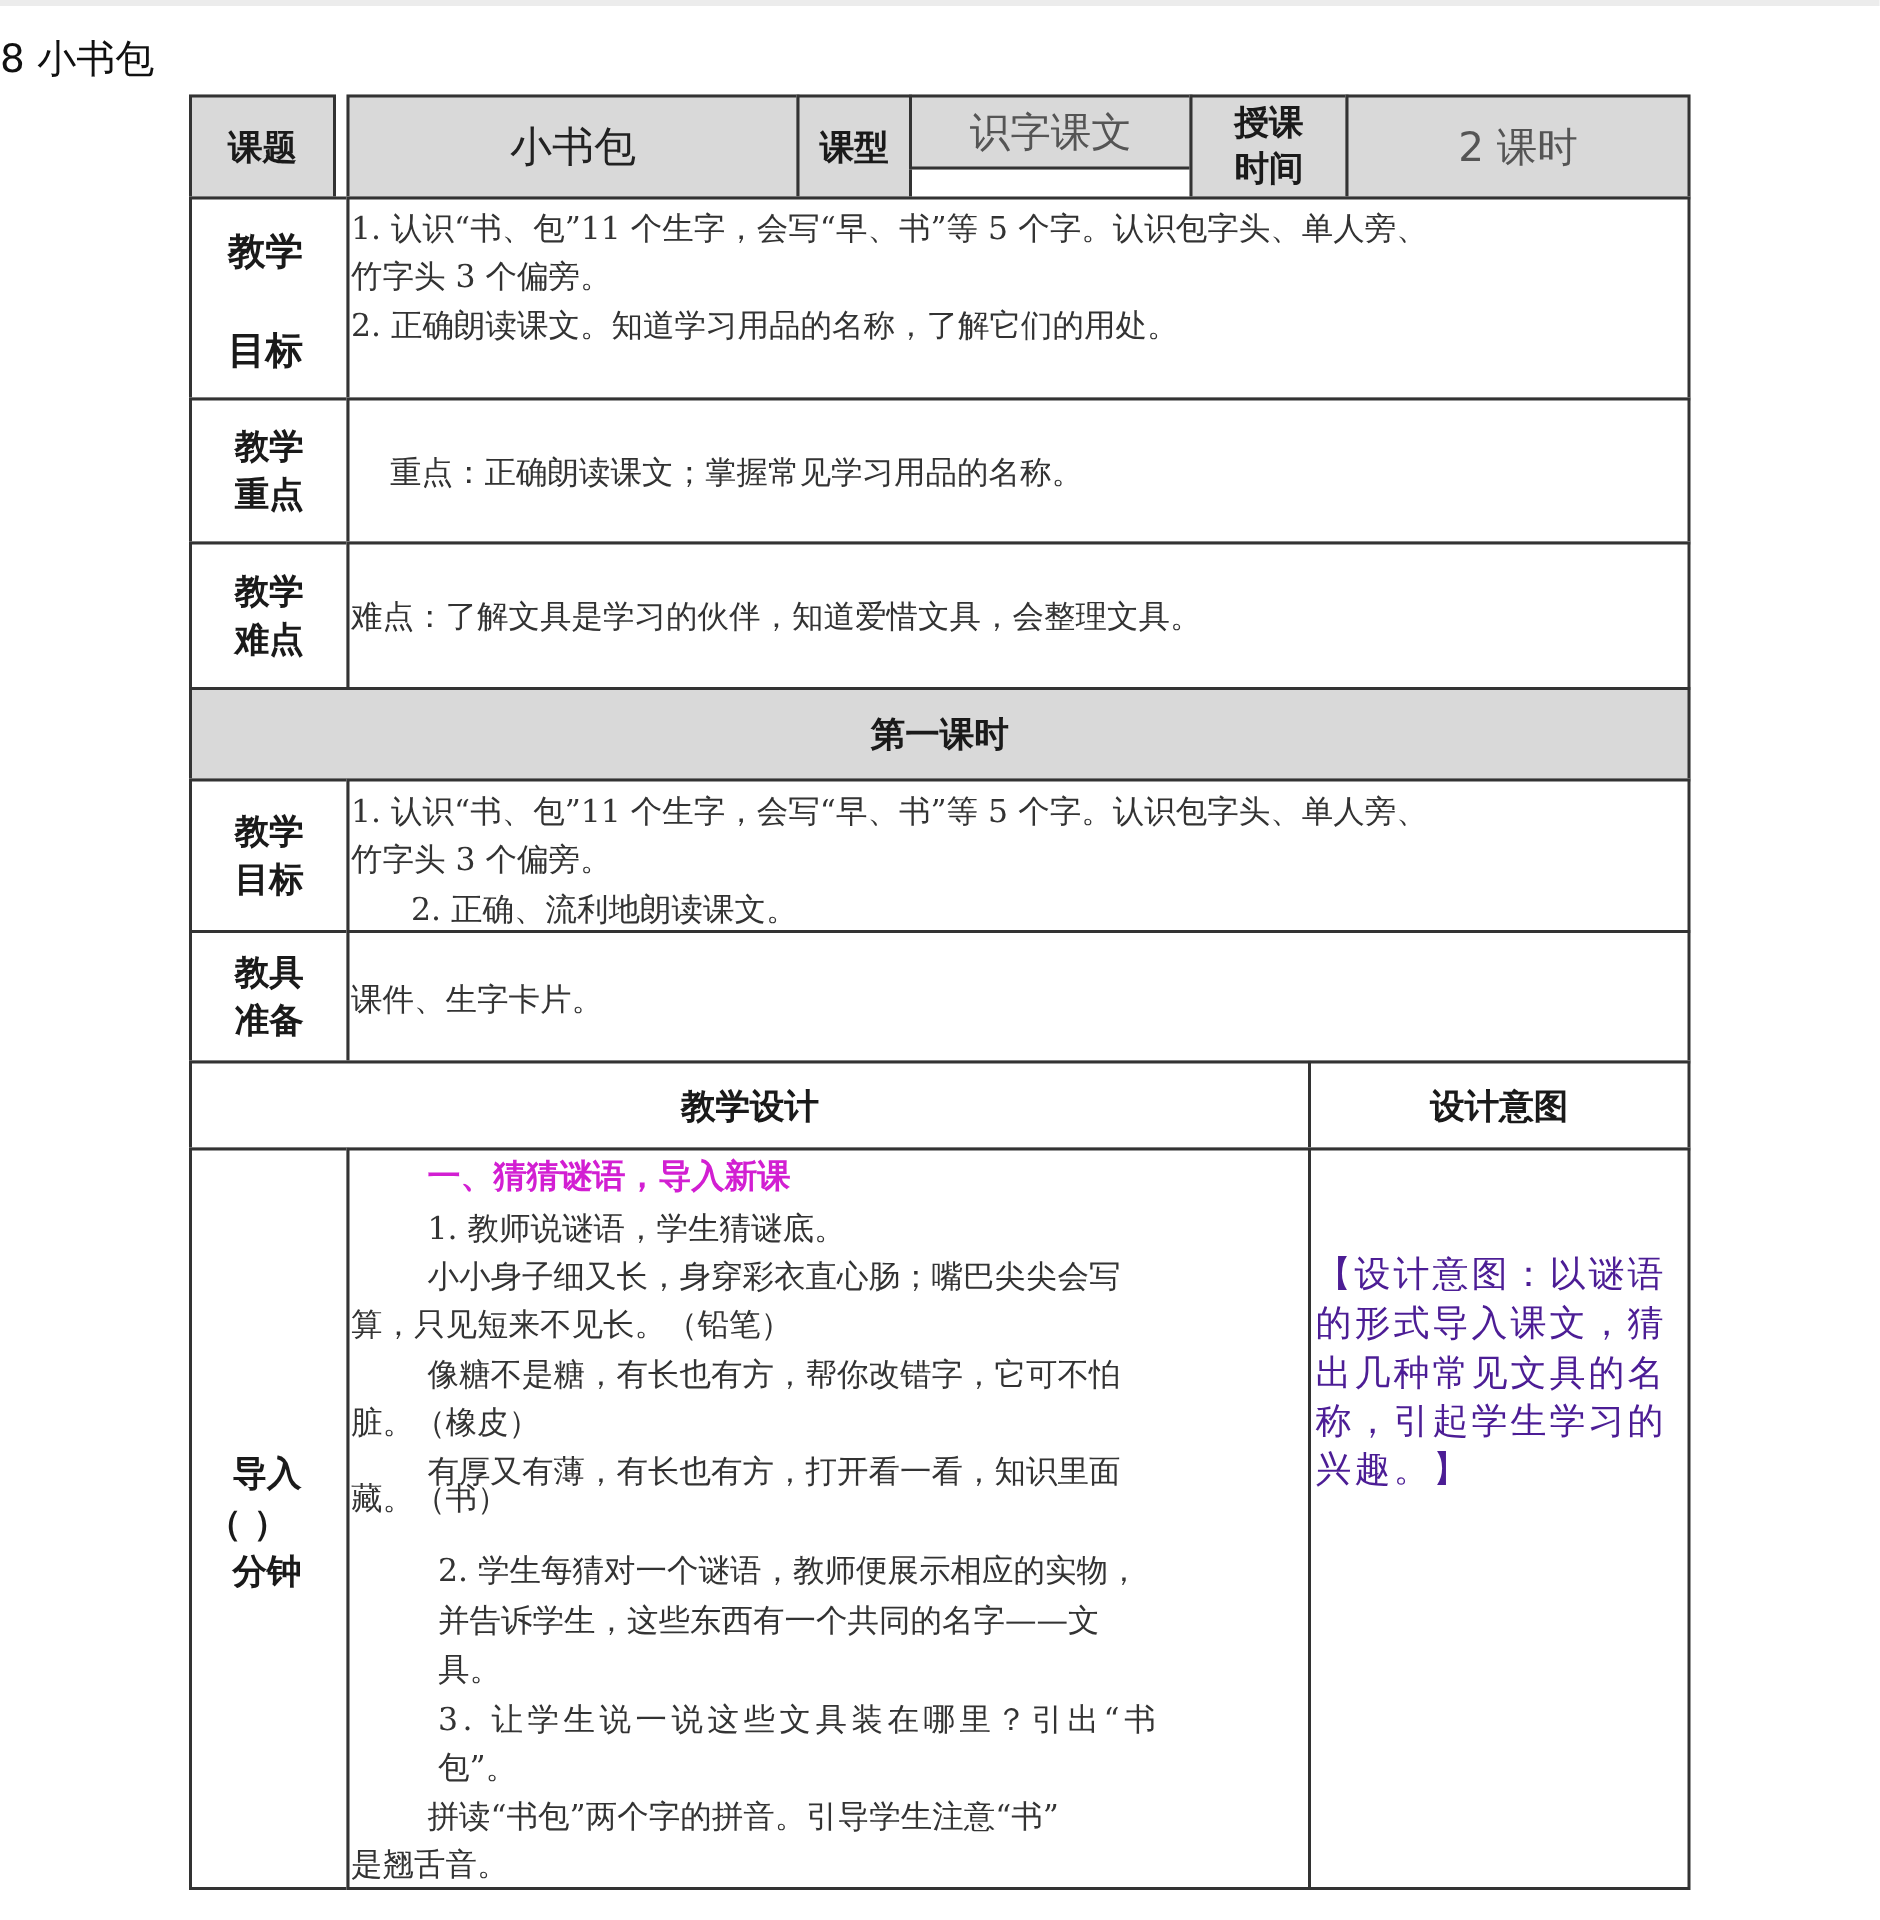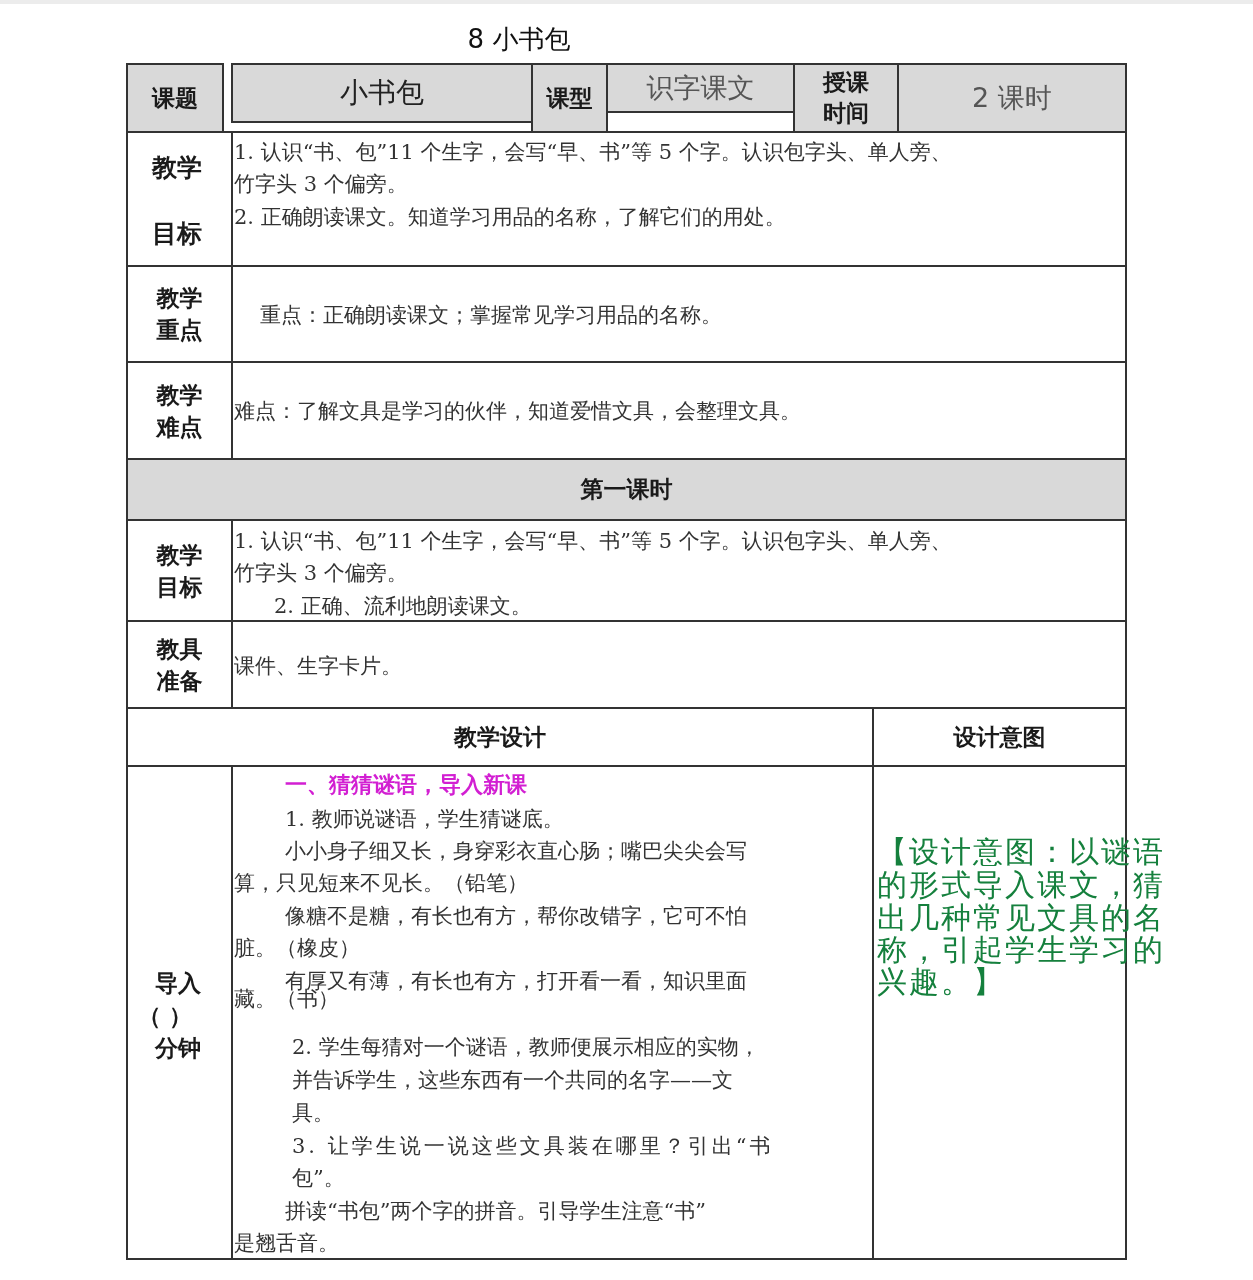--- a/index.html
+++ b/index.html
@@ -1,40 +1,40 @@
 <!DOCTYPE html>
 <html><head>
   <meta charset="utf-8">
   <style>
     html, body { margin: 0; padding: 0; background: #ffffff; }
     body { width: 1253px; height: 1280px; position: relative; overflow: hidden;
            font-family: "DejaVu Serif", "Liberation Serif", serif; color: #222; }
     .top-strip { position: absolute; left: 0; top: 0; width: 1253px; height: 4px; background: #ececec; }
-    .doc-title { position: absolute; left: 0; width: 1038px; top: 22px; text-align: center;
+    .doc-title { position: absolute; left: 0; width: 1038px; top: 22px; text-align: left;
                  font-family: "DejaVu Sans", "Liberation Sans", sans-serif; font-size: 26px; color: #111; }
     .cell { position: absolute; box-sizing: border-box; border: 2px solid #333; background: #fff; }
     .gray { background: #d9d9d9; }
     .lbl { font-family: "DejaVu Sans", "Liberation Sans", sans-serif; font-weight: bold; color: #1a1a1a; }
     .center { display: flex; align-items: center; justify-content: center; text-align: center; }
     .col { flex-direction: column; }
     .txt { position: absolute; white-space: nowrap; font-size: 21px; color: #333; line-height: 1; }
     .magenta { color: #d21fd2; font-weight: bold; font-family: "DejaVu Sans", "Liberation Sans", sans-serif; }
-    .green { color: #15803d; font-size: 30px; letter-spacing: 2px; }
+    .green { color: #4c1d95; font-size: 24px; letter-spacing: 2px; }
   </style>
 </head>
 <body>
 
 <div class="top-strip"></div>
 
 <div class="doc-title">8 小书包</div>
 
 <div class="cell gray lbl center" style="left:126px; top:63px; width:98px; height:70px; font-size:23px;">
   <span>课题</span>
 </div>
-<div class="cell gray center" style="left:231px; top:63px; width:302px; height:60px; font-size:28px; font-family:'DejaVu Sans','Liberation Sans',sans-serif; color:#222;">
+<div class="cell gray center" style="left:231px; top:63px; width:302px; height:70px; font-size:28px; font-family:'DejaVu Sans','Liberation Sans',sans-serif; color:#222;">
   <span>小书包</span>
 </div>
 <div class="cell gray lbl center" style="left:531px; top:63px; width:77px; height:70px; font-size:23px;">
   <span>课型</span>
 </div>
 <div class="cell gray center" style="left:606px; top:63px; width:189px; height:50px; font-size:27px; font-family:'DejaVu Sans','Liberation Sans',sans-serif; color:#555;">
   <span>识字课文</span>
 </div>
 <div class="cell gray lbl center col" style="left:793px; top:63px; width:106px; height:70px; font-size:23px; line-height:31px;">
   <span>授课</span>

